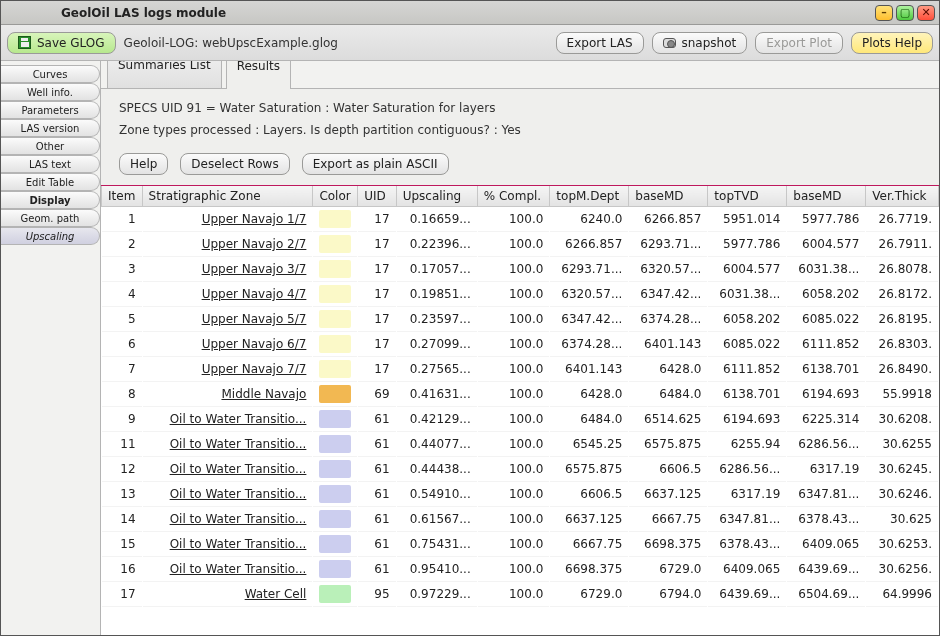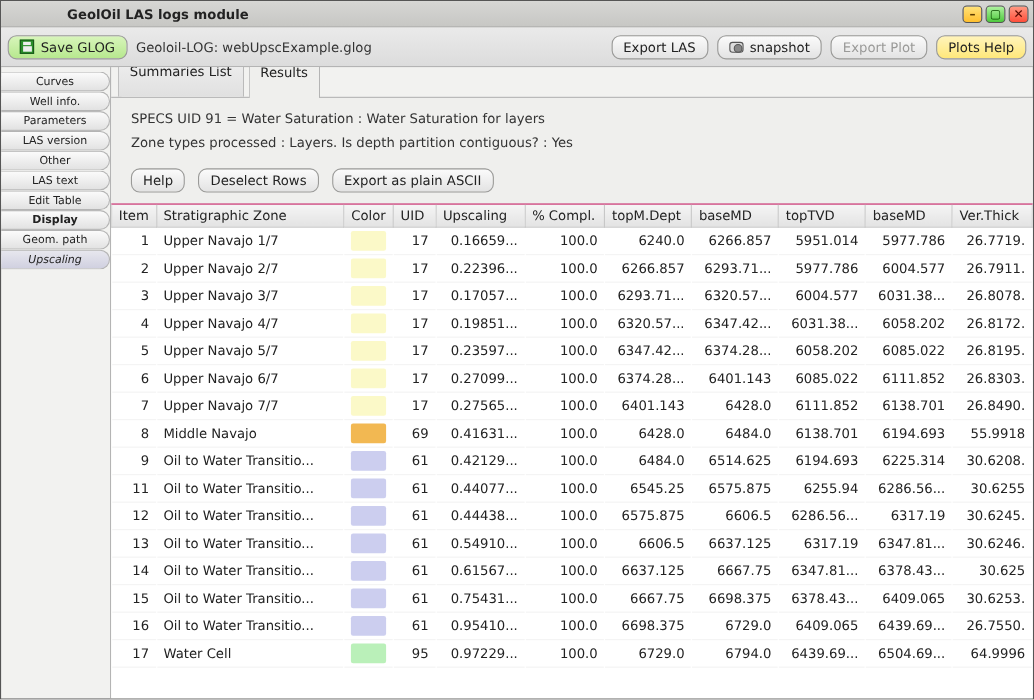--- a/index.html
+++ b/index.html
@@ -41,21 +41,21 @@
   .panel { flex:1; background:#efefed; display:flex; flex-direction:column; overflow:hidden; }
   .specs { padding:12px 18px 4px 18px; font-size:12px; color:#333; }
   .specs .line { margin-bottom:8px; }
   .btnrow { display:flex; gap:12px; padding:4px 18px 10px 18px; }
 
   .tablewrap { flex:1; overflow:hidden; border-top:1px solid #be185d; background:#fff; }
   table { border-collapse:collapse; width:100%; font-size:12px; table-layout:fixed; }
   thead th { background:linear-gradient(#f5f5f5,#e3e3e3); border:1px solid #c7c7c7; border-top:none; font-weight:normal; text-align:left; padding:3px 6px; height:20px; overflow:hidden; white-space:nowrap; text-overflow:clip; }
   tbody td { border-right:1px solid transparent; padding:3px 6px; height:24px; white-space:nowrap; overflow:hidden; text-overflow:ellipsis; }
   tbody td.num { text-align:right; font-variant-numeric: tabular-nums; }
-  tbody td.ctr { text-align:left; }
+  tbody td.ctr { text-align:right;text-decoration:underline; }
   tbody td.swatch span { display:block; width:100%; height:18px; border-radius:2px; }
   tbody tr { border-bottom:1px solid #f3f3f3; }
   .col-item{width:38px;} .col-zone{width:160px;} .col-color{width:42px;} .col-uid{width:36px;}
   .col-up{width:76px;} .col-comp{width:68px;} .col-topmd{width:74px;} .col-basemd{width:74px;}
   .col-toptvd{width:74px;} .col-basetvd{width:74px;} .col-thick{width:68px;}
 </style>
 </head>
 <body>
 
 <div class="window">
@@ -364,21 +364,21 @@
                   <td class="swatch">
                     <span style="background: rgb(204, 206, 239);"></span>
                   </td>
                   <td class="num">61</td>
                   <td class="num">0.95410...</td>
                   <td class="num">100.0</td>
                   <td class="num">6698.375</td>
                   <td class="num">6729.0</td>
                   <td class="num">6409.065</td>
                   <td class="num">6439.69...</td>
-                  <td class="num">26.7550.</td>
+                  <td class="num">30.6256.</td>
                 </tr>
                 <tr>
                   <td class="num">17</td>
                   <td class="ctr">Water Cell</td>
                   <td class="swatch">
                     <span style="background: rgb(186, 240, 185);"></span>
                   </td>
                   <td class="num">95</td>
                   <td class="num">0.97229...</td>
                   <td class="num">100.0</td>

